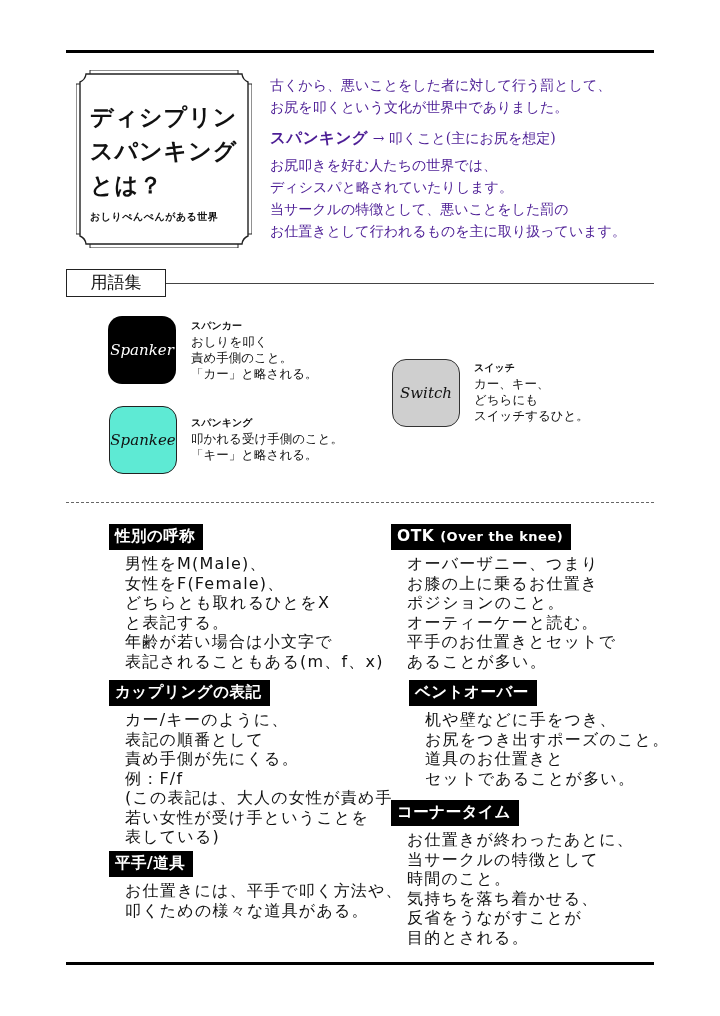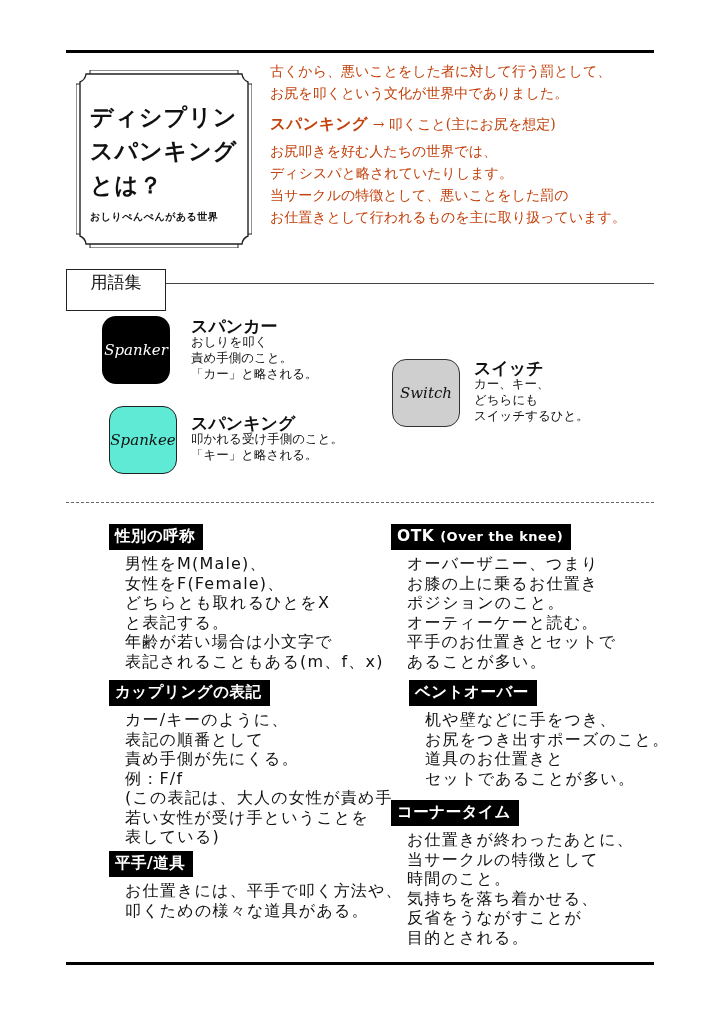--- a/index.html
+++ b/index.html
@@ -11,39 +11,39 @@
 
   
   .title-box { left:76px; top:70px; width:176px; height:178px; }
   .title-box svg { position:absolute; left:0; top:0; }
   .title-text { position:absolute; left:14px; top:30px; width:160px;
                 font-family: "DejaVu Sans", sans-serif; font-weight:bold; color:#111; }
   .title-line { font-size:23px; line-height:34px; letter-spacing:1px; white-space:nowrap; }
   .title-line.small { font-size:23px; }
   .title-sub { font-size:10px; font-weight:bold; margin-top:8px; letter-spacing:0.5px; white-space:nowrap; }
 
-  .intro { left:270px; top:60px; width:390px; font-family:"DejaVu Serif", serif; font-size:14px; color:#c2410c; }
+  .intro { left:270px; top:74px; width:390px; font-family:"DejaVu Serif", serif; font-size:14px; color:#4c1d95; }
   .intro p { margin:0; line-height:22px; white-space:nowrap; }
   .intro .gap { height:8px; }
   .intro .def { font-size:14px; line-height:25px; white-space:nowrap; }
   .intro .def b { font-family:"DejaVu Sans", sans-serif; font-weight:bold; font-size:15.5px; letter-spacing:0.5px; }
 
   
-  .gloss-label { left:66px; top:269px; width:100px; height:42px; border:1.5px solid #222; box-sizing:border-box;
+  .gloss-label { left:66px; top:269px; width:100px; height:28px; border:1.5px solid #222; box-sizing:border-box;
                  font-family:"DejaVu Serif", serif; font-size:17px; text-align:center; line-height:24px; }
   .gloss-line { left:166px; top:283px; width:488px; height:1px; background:#444; }
 
   .role-icon { width:68px; height:68px; border-radius:14px; box-sizing:border-box;
                display:flex; align-items:center; justify-content:center;
                font-family:"DejaVu Serif", serif; font-style:italic; font-size:15px; }
   .role-icon.dark { background:#000; color:#fff; }
   .role-icon.light { background:#5eead4; color:#111; border:1.5px solid #222; }
   .role-icon.gray { background:#cfcfcf; color:#111; border:1.5px solid #333; }
   .role-text { font-size:12.5px; line-height:16px; white-space:nowrap; color:#111; }
-  .role-text .rt-title { font-weight:bold; font-size:17px; }
+  .role-text .rt-title { font-weight:bold; font-size:10px; }
 
   .dash { left:66px; top:502px; width:588px; height:0; border-top:1.5px dashed #666; }
 
   .term { width:260px; }
   .term-head { display:inline-block; background:#000; color:#fff; font-weight:bold; font-size:15.5px;
                padding:2px 8px 3px 6px; line-height:21px; letter-spacing:0.5px; white-space:nowrap; }
   .term-head .paren { font-size:13px; font-weight:bold; }
   .term-body { margin:4px 0 0 16px; font-size:16px; line-height:19.5px; letter-spacing:1.2px; white-space:nowrap; color:#111; }
 </style>
 </head>
@@ -77,21 +77,21 @@
   <div style="height:3px"></div>
   <p>お尻叩きを好む人たちの世界では、</p>
   <p>ディシスパと略されていたりします。</p>
   <p>当サークルの特徴として、悪いことをした罰の</p>
   <p>お仕置きとして行われるものを主に取り扱っています。</p>
 </div>
 
 <div class="abs gloss-label">用語集</div>
 <div class="abs gloss-line"></div>
 
-<div class="abs role-icon dark" style="left:102px; top:316px;">Spanker</div>
+<div class="abs role-icon dark" style="left:108px; top:316px;">Spanker</div>
 <div class="abs role-text" style="left:191px; top:318px;">
   <div class="rt-title">スパンカー</div>
   <div>おしりを叩く</div>
   <div>責め手側のこと。</div>
   <div>「カー」と略される。</div>
 </div>
 
 <div class="abs role-icon light" style="left:109px; top:406px;">Spankee</div>
 <div class="abs role-text" style="left:191px; top:415px;">
   <div class="rt-title">スパンキング</div>

